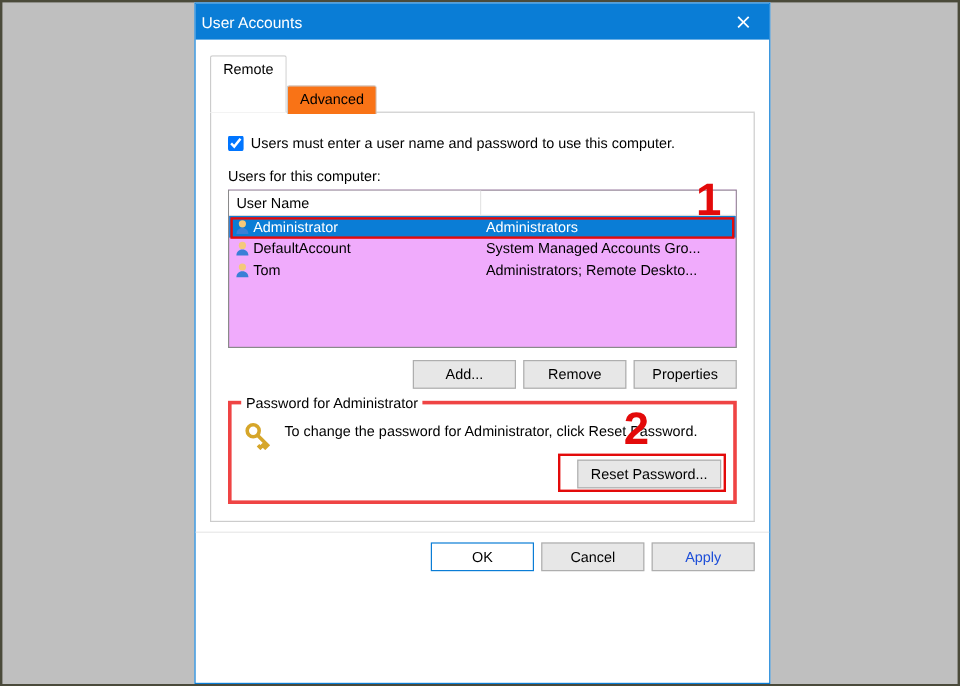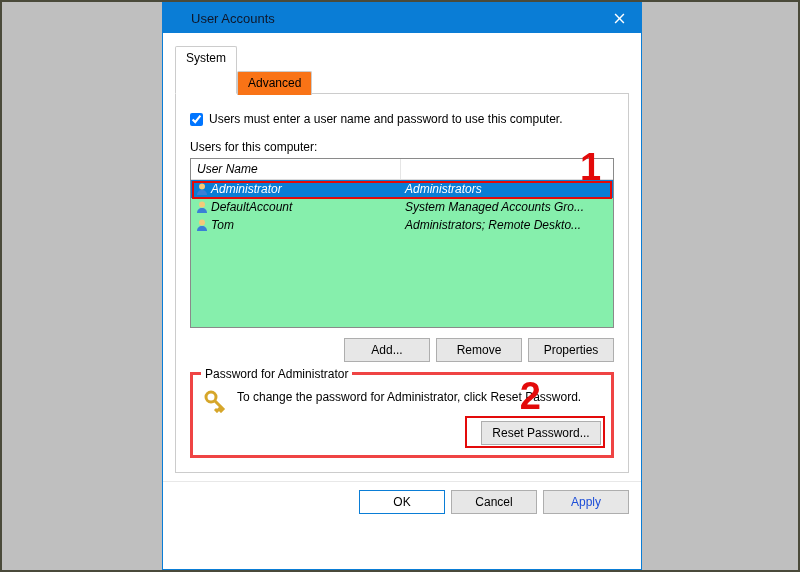--- a/index.html
+++ b/index.html
@@ -26,25 +26,25 @@
     left: 160px;
     top: 0;
     width: 480px;
     height: 568px;
     background: #fff;
     border: 1px solid #0a7dd6;
   }
   .titlebar {
     height: 30px;
     background: #0a7dd6;
-    color: #0f172a;
+    color: #ffffff;
     display: flex;
     align-items: center;
     justify-content: space-between;
-    padding-left: 28px;
+    padding-left: 5px;
     font-size: 13px;
   }
   .titlebar .close {
     width: 44px;
     height: 30px;
     display: flex;
     align-items: center;
     justify-content: center;
     font-size: 15px;
     font-family: sans-serif;
@@ -103,25 +103,24 @@
     gap: 6px;
     padding: 6px 2px 8px 2px;
   }
   .chk-row input { margin: 0; }
   .lbl-users {
     padding: 6px 2px 2px 2px;
     font-size: 12px;
   }
   .listbox {
     border: 1px solid #8a8a8a;
-    height: 170px;
+    height: 132px;
     margin: 2px 2px 0 2px;
-    background: #86efac;
+    background: #f0abfc;
     position: relative;
-    font-style: italic;
   }
   .listheader {
     display: flex;
     border-bottom: 1px solid #dcdcdc;
     font-size: 12px;
     background: #fff;
   }
   .colhead {
     padding: 3px 6px 3px 6px;
     text-align: left;
@@ -230,21 +229,21 @@
         <svg viewBox="0 0 10 10" width="11" height="11">
           <line x1="1" y1="1" x2="9" y2="9" stroke="#fff" stroke-width="1.3"></line>
           <line x1="9" y1="1" x2="1" y2="9" stroke="#fff" stroke-width="1.3"></line>
         </svg>
       </div>
     </div>
 
     <div class="client">
 
       <div class="tabstrip">
-        <div class="tab active">System</div>
+        <div class="tab active">Remote</div>
         <div class="tab">Advanced</div>
       </div>
 
       <div class="tab-panel">
 
 
         <div class="chk-row">
           <input type="checkbox" checked="" style="">
           <span>Users must enter a user name and password to use this computer.</span>
         </div>

